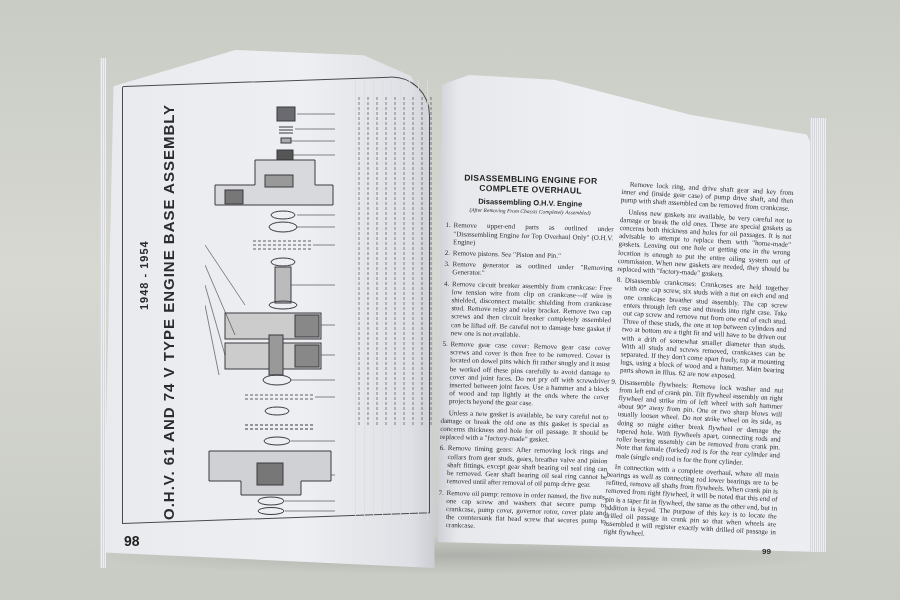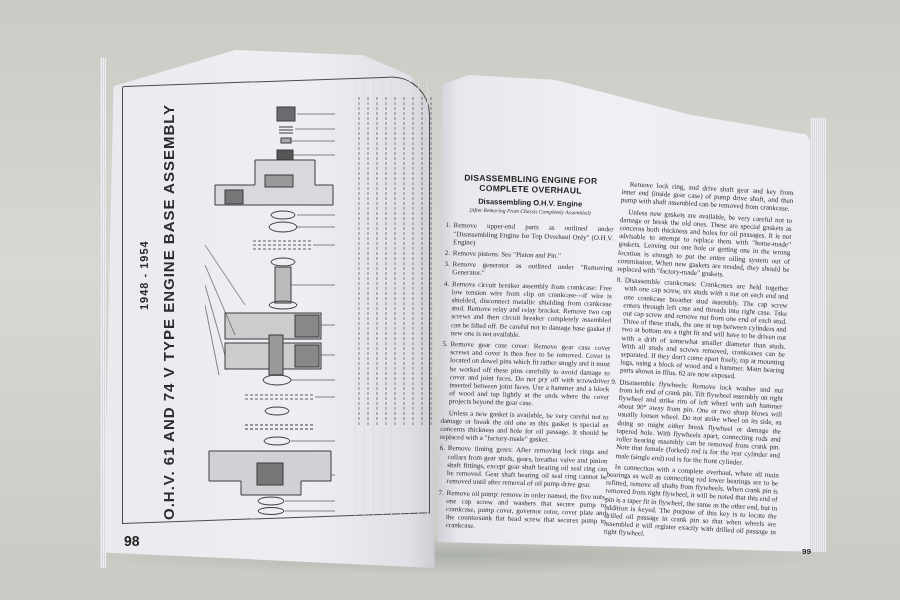--- a/index.html
+++ b/index.html
@@ -60,21 +60,21 @@
     position:absolute; left:358px; top:95px; width:74px; height:330px;
     background: repeating-linear-gradient(90deg, rgba(80,80,90,0.35) 0 2px, transparent 2px 9px);
     -webkit-mask: repeating-linear-gradient(0deg,#000 0 3px,transparent 3px 5px);
             mask: repeating-linear-gradient(0deg,#000 0 3px,transparent 3px 5px);
   }
   .page-num-left {
     position:absolute; left:124px; top:533px; font-size:14px; font-weight:bold; color:#222;
     font-family:"Liberation Sans", sans-serif;
   }
   .page-num-right {
-    position:absolute; left:802px; top:547px; font-size:8px; font-weight:bold; color:#222;
+    position:absolute; left:762px; top:547px; font-size:8px; font-weight:bold; color:#222;
     font-family:"Liberation Sans", sans-serif;
   }
   
   .col { position:absolute; color:#2e2e33; font-size:7px; line-height:8.2px; text-align:justify; }
   .col-1 { left:447px; top:172px; width:168px; transform: rotate(1.5deg); transform-origin:left top; }
   .col-2 { left:622px; top:180px; width:172px; transform: rotate(3deg); transform-origin:left top; }
   .heading {
     font-family:"Liberation Sans", sans-serif; font-weight:bold; font-size:8.5px;
     text-align:center; line-height:10px; letter-spacing:0.3px; color:#222;
   }

